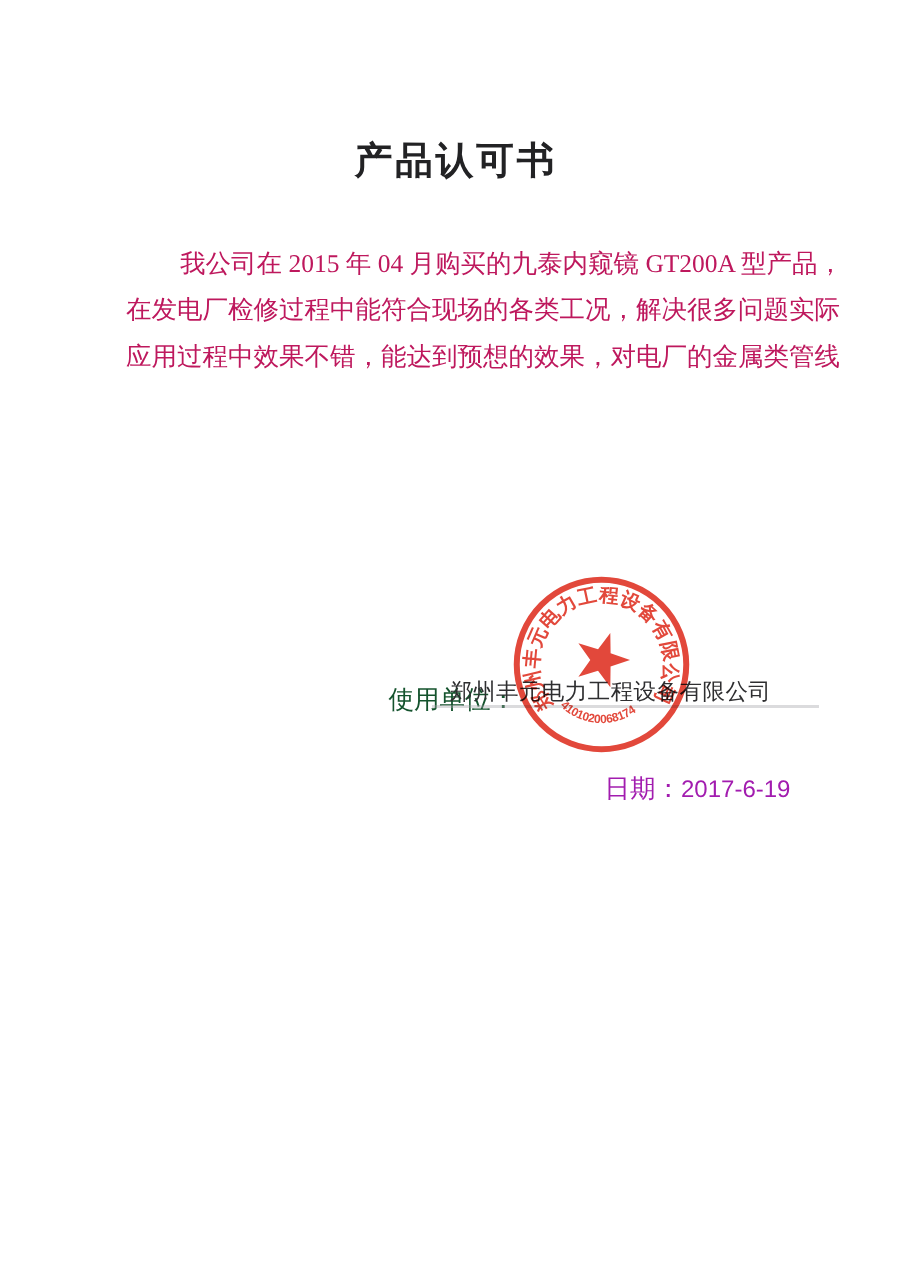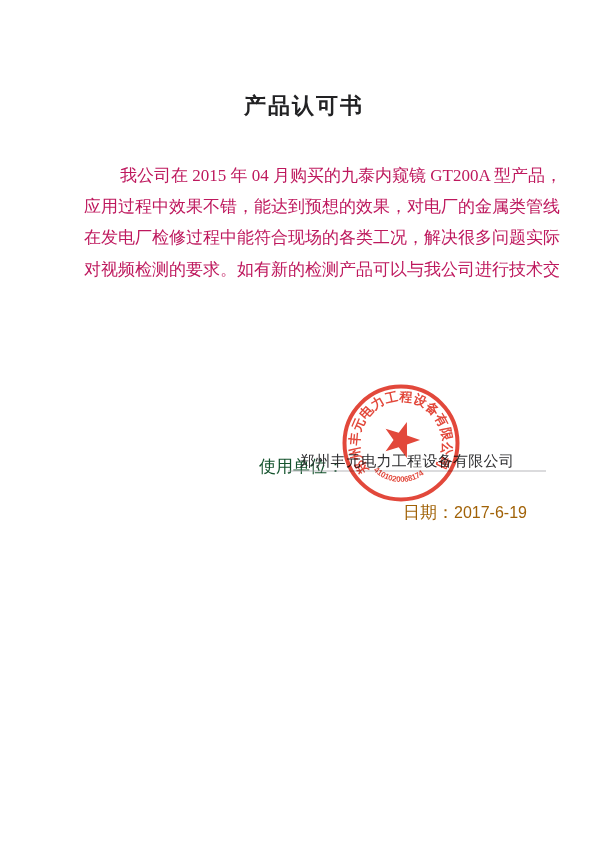--- a/index.html
+++ b/index.html
@@ -15,21 +15,21 @@
     overflow: hidden;
     font-family: "Liberation Serif", "DejaVu Serif", serif;
     color: #2e2e30;
   }
   .doc-title {
     position: absolute;
     top: 95px;
     left: 0;
     width: 100%;
     text-align: center;
-    font-size: 22px;
+    font-size: 25px;
     font-weight: bold;
     letter-spacing: 2px;
     text-indent: 8px;
     color: #222224;
     line-height: 1;
   }
   .body-text {
     position: absolute;
     top: 160px;
     left: 84px;
@@ -71,24 +71,24 @@
     position: absolute;
     top: 470px;
     left: 288px;
     width: 258px;
     height: 2px;
     background: rgba(160,160,165,0.38);
     z-index: 0;
   }
   .date-line {
     position: absolute;
-    top: 501px;
+    top: 514px;
     left: 403px;
     font-size: 17px;
-    color: #a16207;
+    color: #a21caf;
   }
   .date-line .date-value {
     font-family: "Liberation Sans", "DejaVu Sans", sans-serif;
     font-size: 16px;
   }
   .stamp {
     position: absolute;
     top: 373px;
     left: 331px;
     width: 140px;
@@ -112,23 +112,22 @@
 </style>
 </head>
 <body>
 
 <div class="page">
 
   <div class="doc-title">产品认可书</div>
 
   <div class="body-text">
     <div class="body-line first">我公司在 2015 年 04 月购买的九泰内窥镜 GT200A 型产品，</div>
+    <div class="body-line">在发电厂检修过程中能符合现场的各类工况，解决很多问题实际</div>
     <div class="body-line">应用过程中效果不错，能达到预想的效果，对电厂的金属类管线</div>
-    <div class="body-line">在发电厂检修过程中能符合现场的各类工况，解决很多问题实际</div>
-    <div class="body-line">对视频检测的要求。如有新的检测产品可以与我公司进行技术交</div>
   </div>
 
   <div class="sig-label">使用单位：</div>
 
   <div class="scan-line"></div>
 
   <div class="sig-company">郑州丰元电力工程设备有限公司</div>
 
   <div class="date-line">
     <span>日期：</span><span class="date-value">2017-6-19</span>

